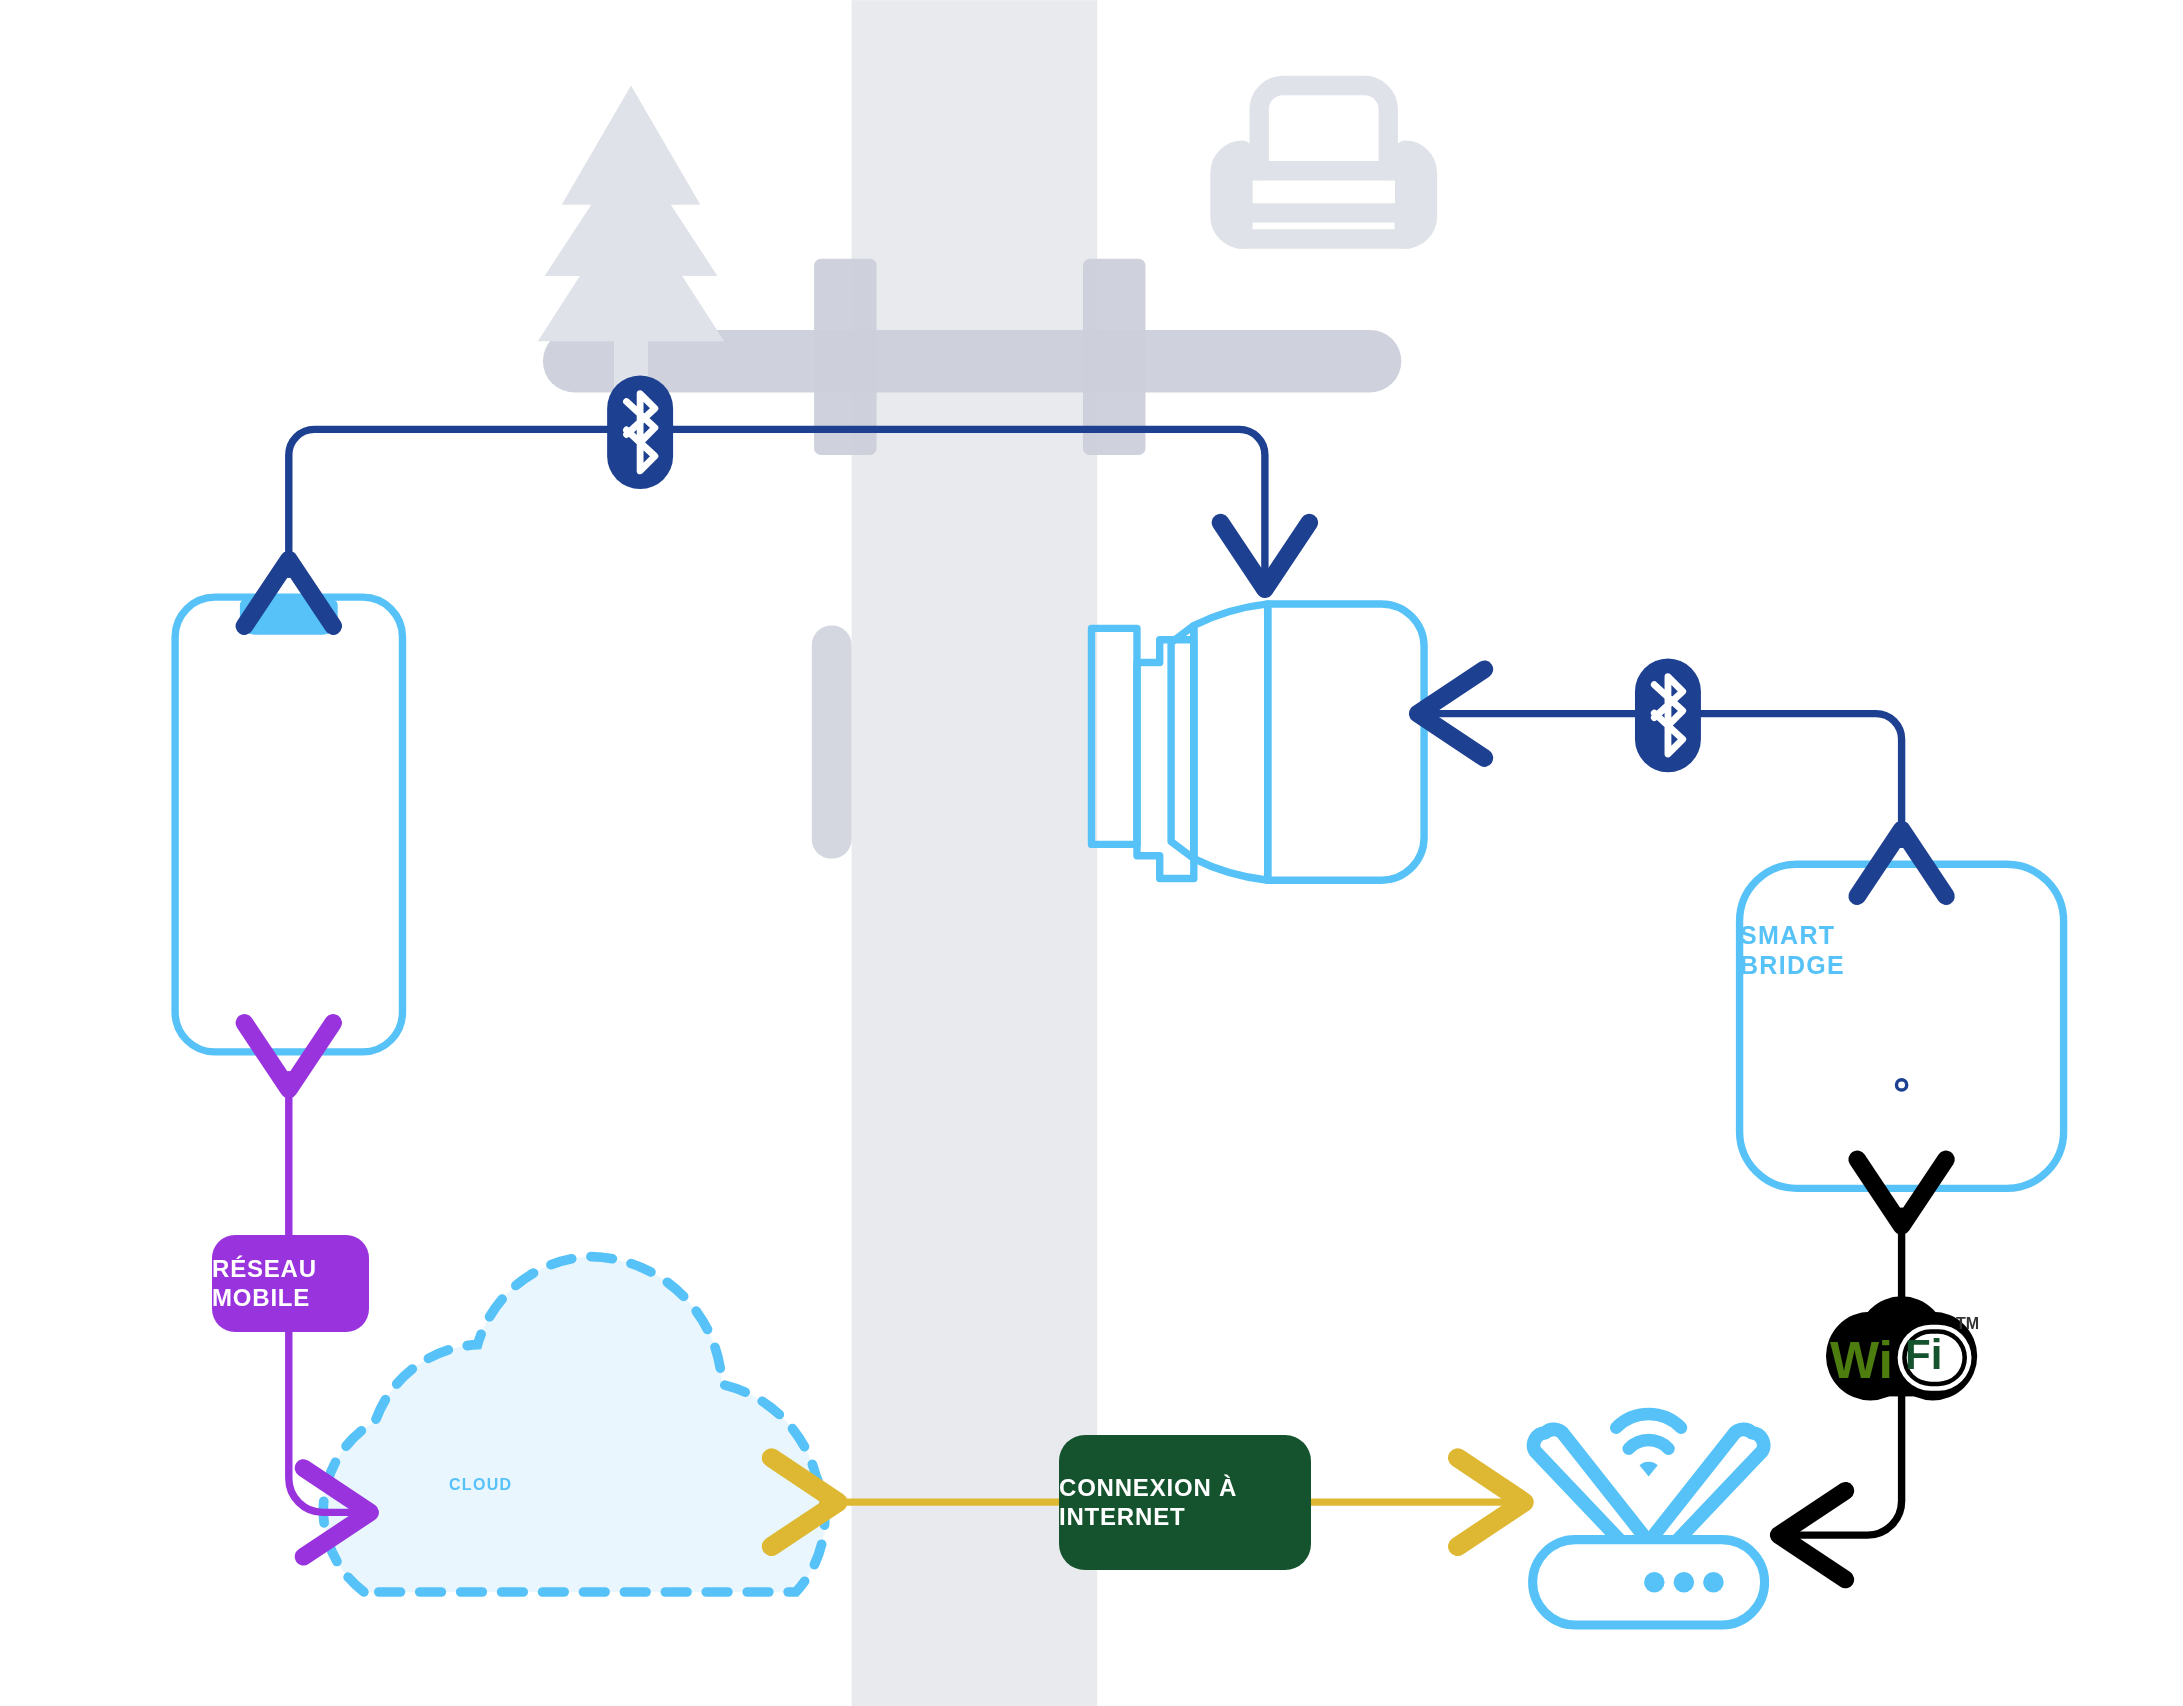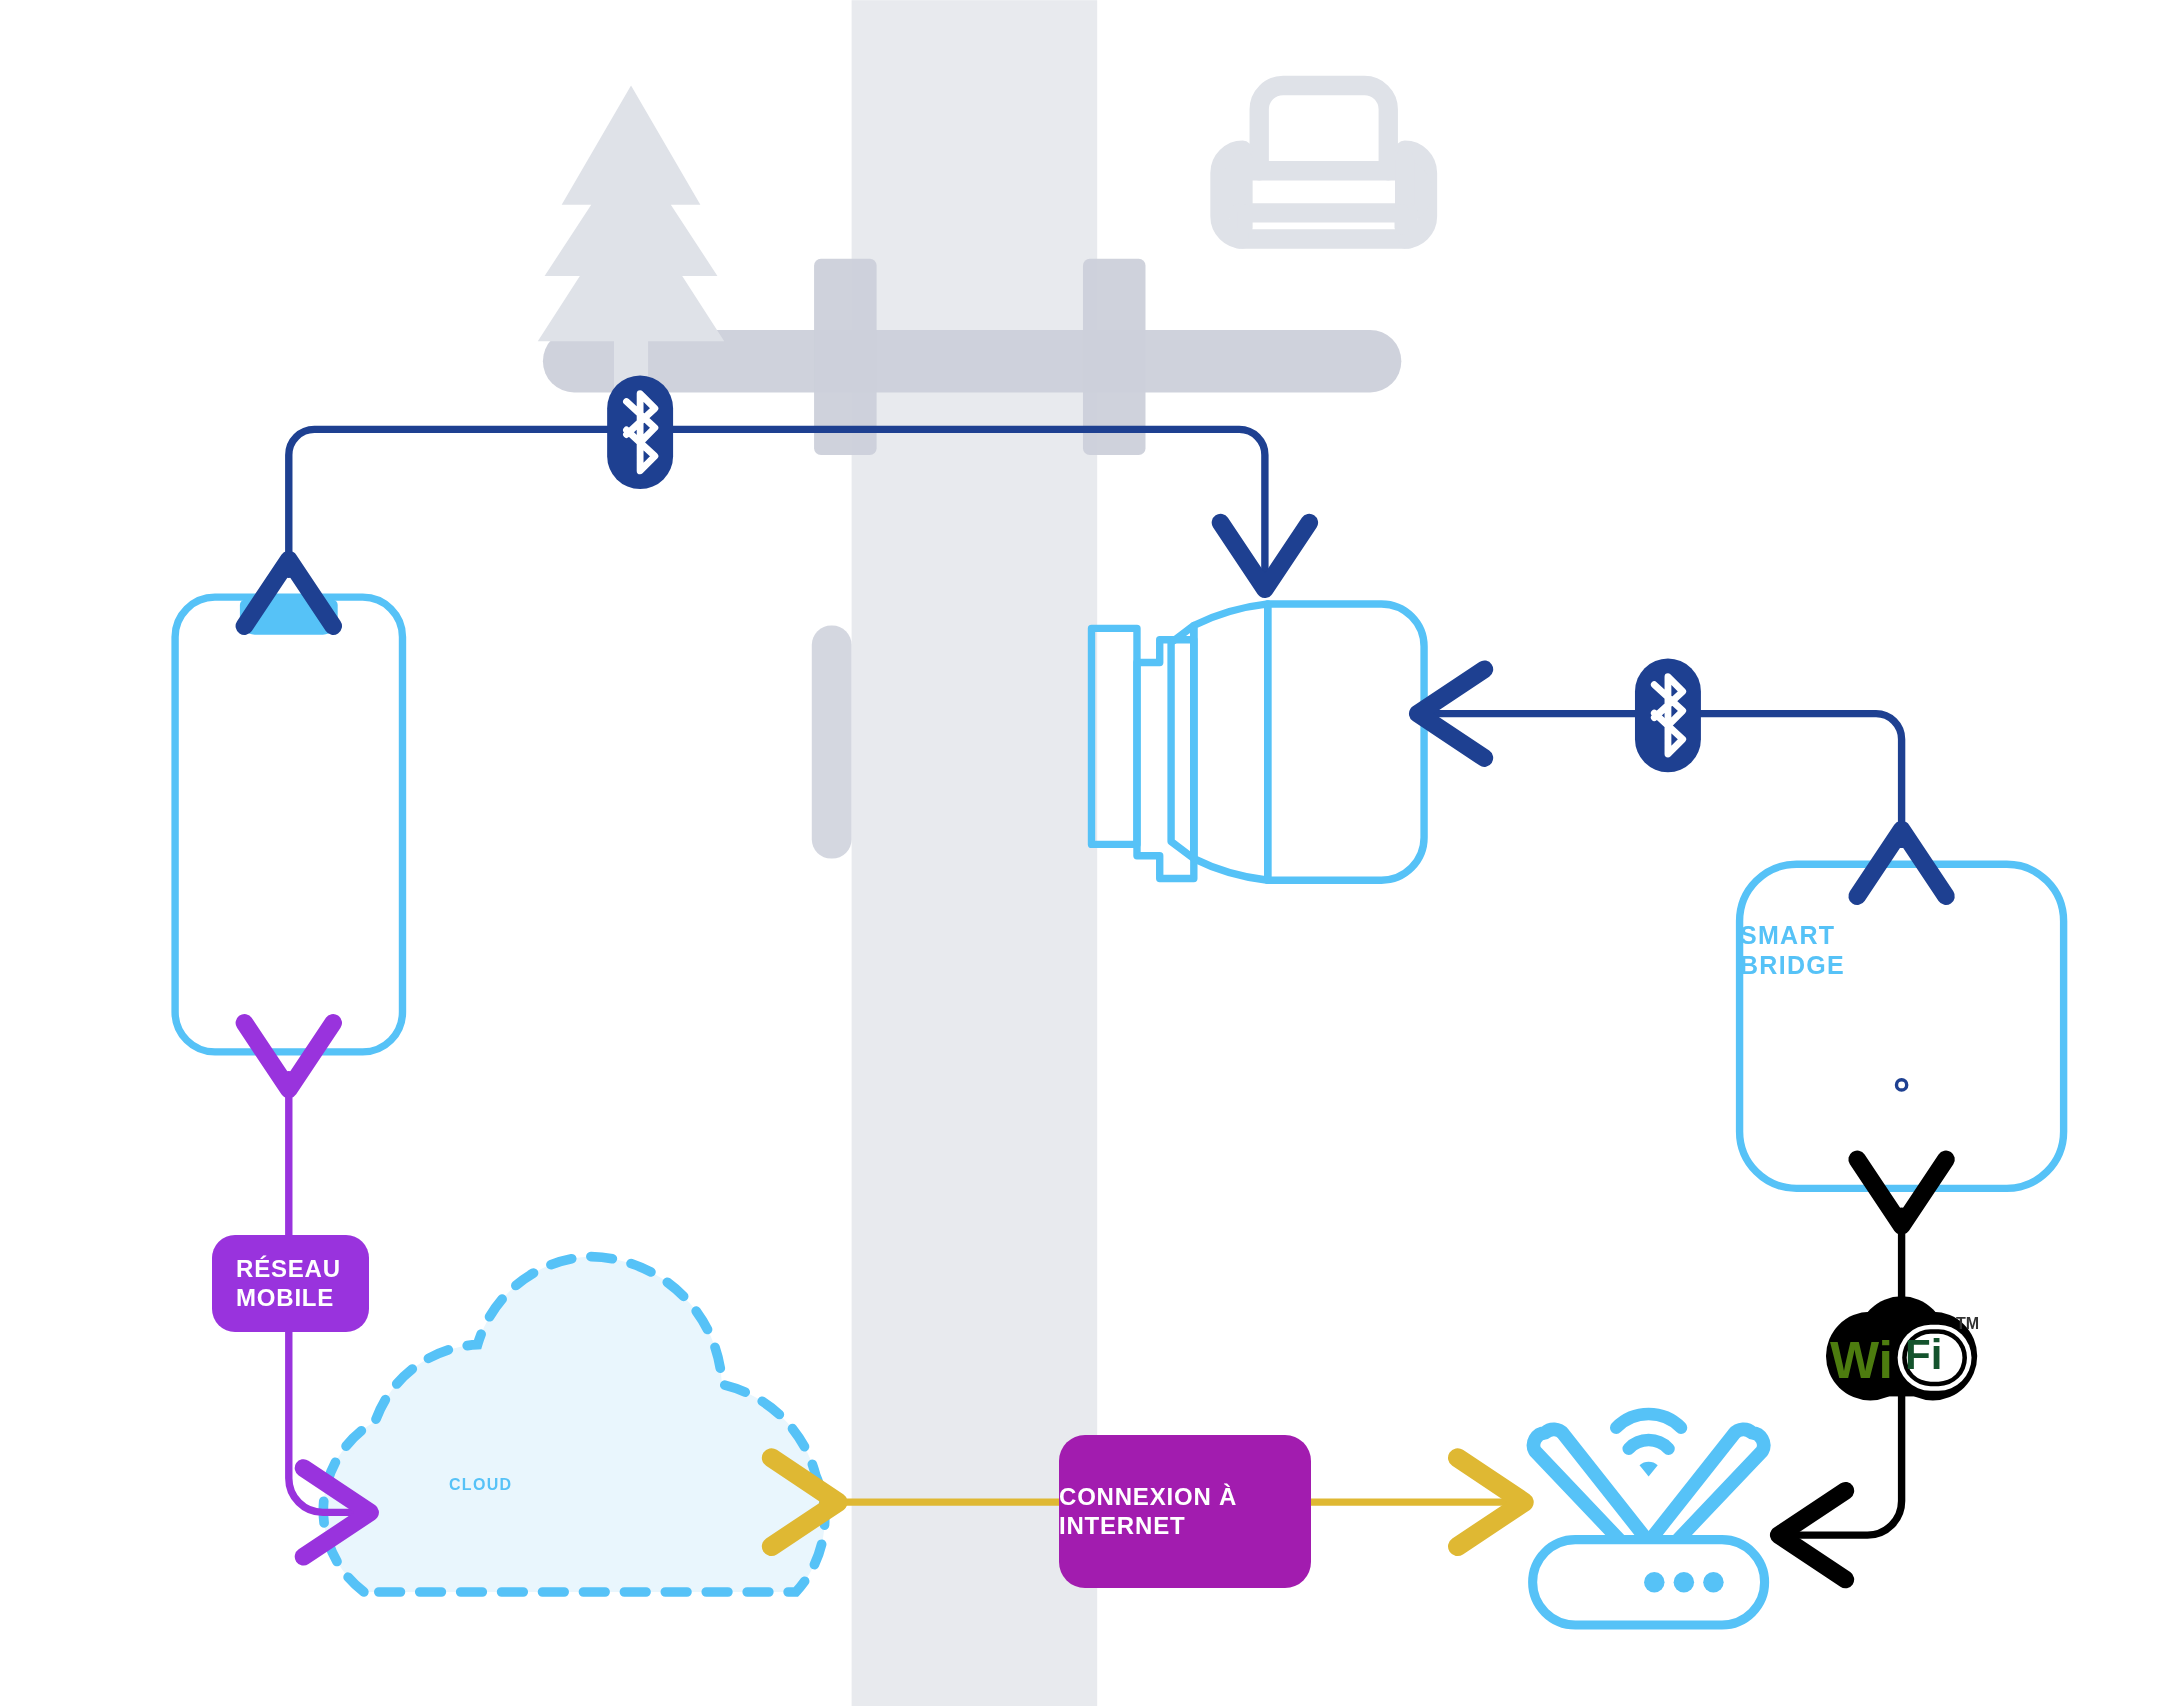--- a/index.html
+++ b/index.html
@@ -166,27 +166,27 @@
 <div class="lbl" style="left:1956px;top:1315px;width:34px;color:#333333;font-size:16px;font-weight:700;">TM</div>
 
 <div class="lbl bridge-label" style="left:1740px;top:921px;width:324px;">
   <div>SMART</div>
   <div>BRIDGE</div>
 </div>
 
 <div class="lbl cloud-label" style="left:449px;top:1476px;width:250px;">CLOUD</div>
 
 <div style="position:absolute;left:212px;top:1235px;width:157px;height:97px;background:#9933dd;border-radius:23px;display:flex;align-items:center;justify-content:center;">
-  <div class="lbl pill-label" style="position:static;width:100%;padding-left:24px;">
+  <div class="lbl pill-label" style="position:static;width:100%;">
     <div>RÉSEAU</div>
     <div>MOBILE</div>
   </div>
 </div>
 
-<div style="position:absolute;left:1059px;top:1435px;width:252px;height:153px;background:#a21caf;border-radius:26px;display:flex;align-items:center;justify-content:center;">
+<div style="position:absolute;left:1059px;top:1435px;width:252px;height:135px;background:#14532d;border-radius:26px;display:flex;align-items:center;justify-content:center;">
   <div class="lbl pill-label" style="position:static;width:100%;">
     <div>CONNEXION À</div>
     <div>INTERNET</div>
   </div>
 </div>
 
 </div>
 
 
 </body></html>

